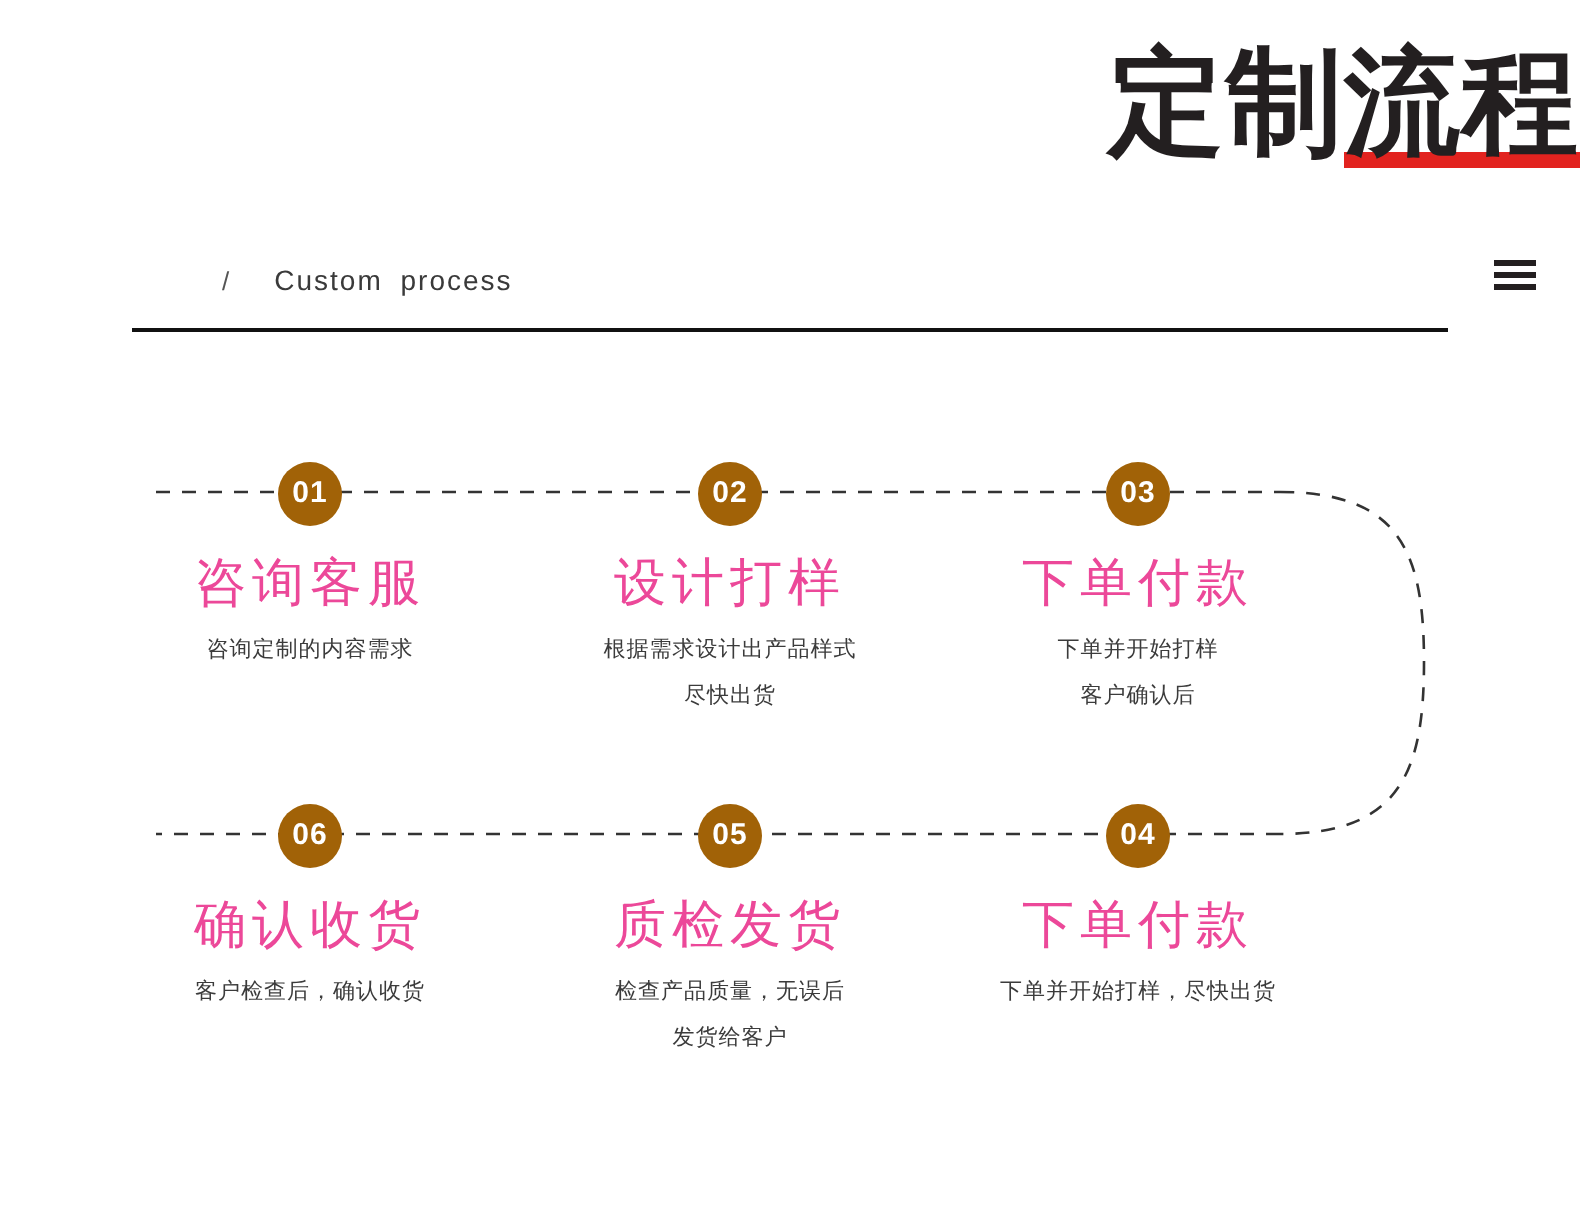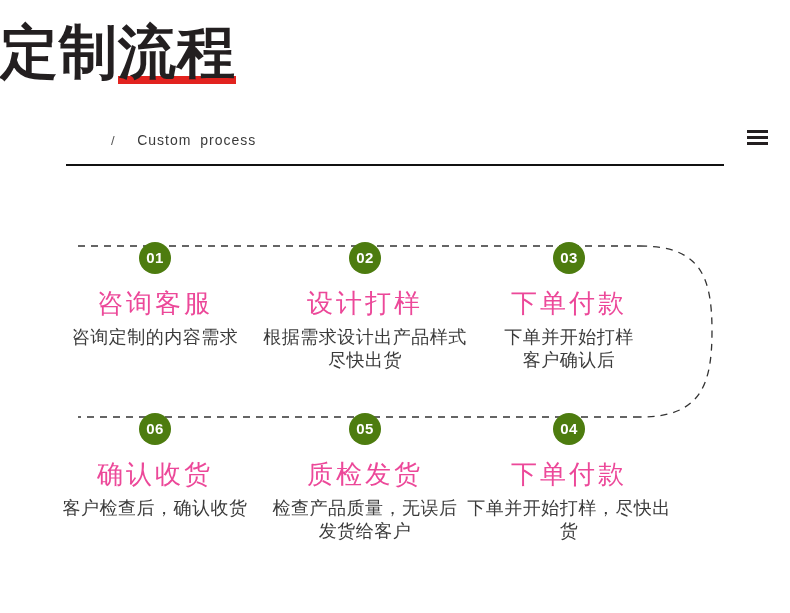--- a/index.html
+++ b/index.html
@@ -21,21 +21,21 @@
     width: 790px;
     height: 613px;
   }
 
   
   .title-wrap {
     position: absolute;
     top: 16px;
     left: 0;
     width: 790px;
-    text-align: left;
+    text-align: right;
     height: 80px;
   }
   .title {
     display: inline-block;
     font-size: 58px;
     line-height: 72px;
     font-weight: bold;
     letter-spacing: 1px;
     color: #231f20;
     position: relative;
@@ -127,42 +127,42 @@
 
   .step {
     position: absolute;
     width: 210px;
     text-align: center;
   }
   .step-badge {
     width: 32px;
     height: 32px;
     border-radius: 50%;
-    background: #4d7c0f;
+    background: #a16207;
     color: #ffffff;
     font-size: 15px;
     font-weight: bold;
     line-height: 32px;
     text-align: center;
-    margin: 12px auto;
+    margin: 1px auto;
     letter-spacing: 0.5px;
     position: relative;
     z-index: 3;
   }
   .step-title {
     margin-top: 11px;
     font-size: 26px;
     line-height: 34px;
     font-weight: normal;
     color: #ec4899;
     letter-spacing: 3px;
   }
   .step-desc {
     margin-top: 6px;
-    font-size: 18px;
+    font-size: 11px;
     line-height: 23px;
     color: #3b3b3b;
     letter-spacing: 0.5px;
   }
 
   
   .col-1 { left: 50px; }
   .col-2 { left: 260px; }
   .col-3 { left: 464px; }
 

